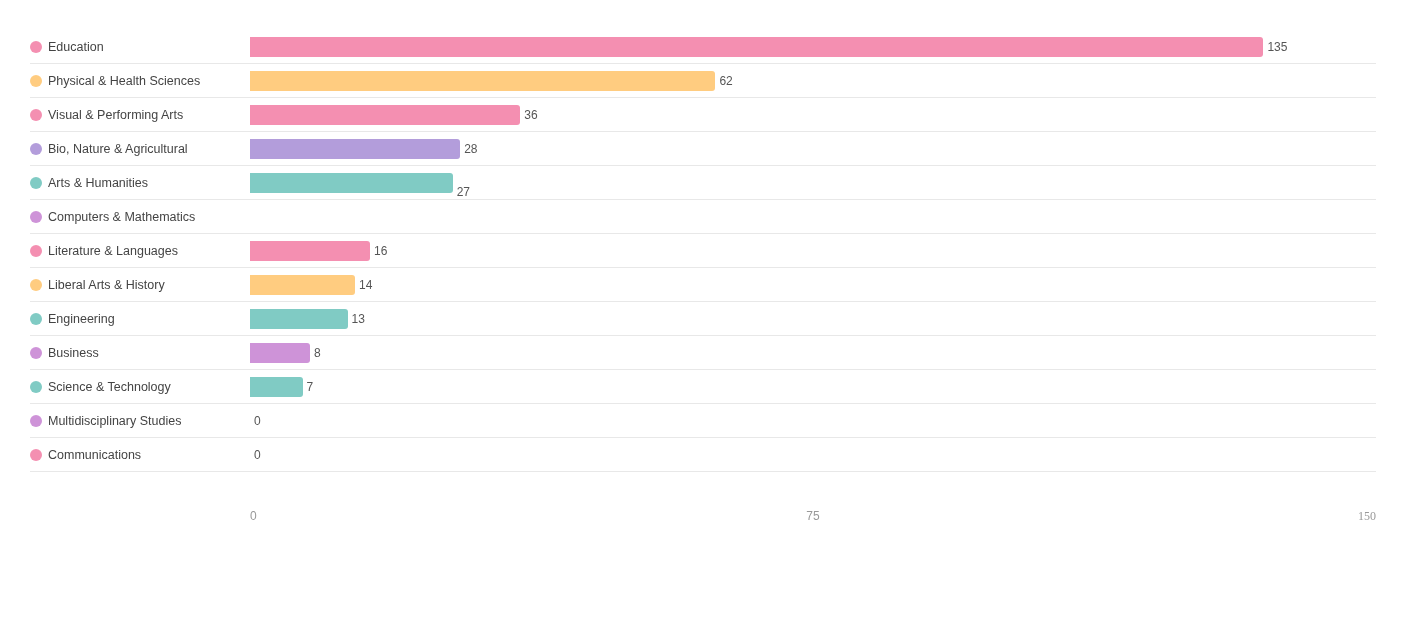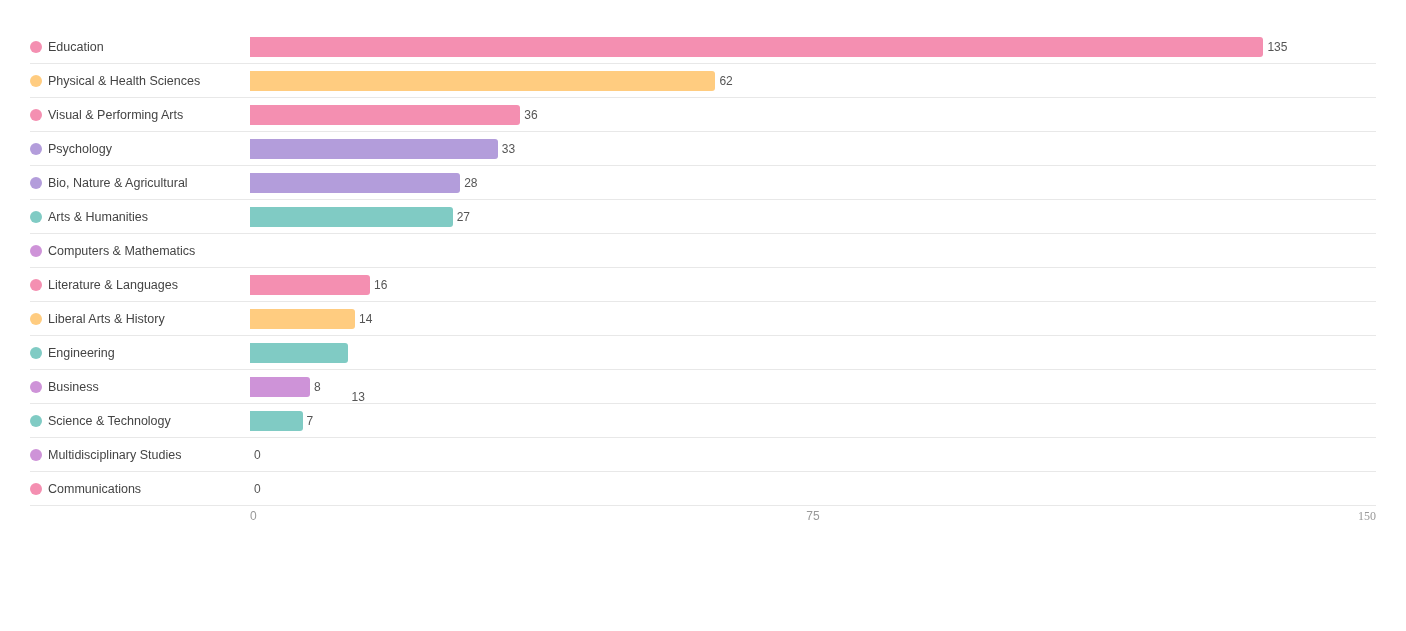--- a/index.html
+++ b/index.html
@@ -134,45 +134,35 @@
             <span>Visual &amp; Performing Arts</span>
           </div>
           <div class="bar-track">
             <div class="bar-fill" style="background: rgb(244, 143, 177); width: 24%; --bar-width: 24%;"></div>
             <span class="bar-value" style="left: calc(24% + 4px);">36</span>
           </div>
         </div>
         <div class="bar-row">
           <div class="bar-label">
             <div class="dot" style="background: rgb(179, 157, 219);"></div>
-            <span>Psychology</span>
-          </div>
-          <div class="bar-track">
-            <div class="bar-fill" style="background: rgb(179, 157, 219); width: 22%; --bar-width: 22%;"></div>
-            <span class="bar-value" style="left: calc(22% + 4px);">33</span>
-          </div>
-        </div>
-        <div class="bar-row">
-          <div class="bar-label">
-            <div class="dot" style="background: rgb(179, 157, 219);"></div>
             <span>Bio, Nature &amp; Agricultural</span>
           </div>
           <div class="bar-track">
             <div class="bar-fill" style="background: rgb(179, 157, 219); width: 18.6667%; --bar-width: 18.666666666666668%;"></div>
             <span class="bar-value" style="left: calc(18.6667% + 4px);">28</span>
           </div>
         </div>
         <div class="bar-row">
           <div class="bar-label">
             <div class="dot" style="background: rgb(128, 203, 196);"></div>
             <span>Arts &amp; Humanities</span>
           </div>
           <div class="bar-track">
             <div class="bar-fill" style="background: rgb(128, 203, 196); width: 18%; --bar-width: 18%;"></div>
-            <span class="bar-value" style="left: calc(18% + 4px);">27</span>
+            <span class="bar-value" style="left: calc(18% + 4px); margin-top: 9px;">27</span>
           </div>
         </div>
         <div class="bar-row">
           <div class="bar-label">
             <div class="dot" style="background: rgb(206, 147, 216);"></div>
             <span>Computers &amp; Mathematics</span>
           </div>
         </div>
         <div class="bar-row">
           <div class="bar-label">
@@ -194,21 +184,21 @@
             <span class="bar-value" style="left: calc(9.33333% + 4px);">14</span>
           </div>
         </div>
         <div class="bar-row">
           <div class="bar-label">
             <div class="dot" style="background: rgb(128, 203, 196);"></div>
             <span>Engineering</span>
           </div>
           <div class="bar-track">
             <div class="bar-fill" style="background: rgb(128, 203, 196); width: 8.66667%; --bar-width: 8.666666666666668%;"></div>
-            <span class="bar-value" style="left: calc(8.66667% + 4px); margin-top: 44px;">13</span>
+            <span class="bar-value" style="left: calc(8.66667% + 4px);">13</span>
           </div>
         </div>
         <div class="bar-row">
           <div class="bar-label">
             <div class="dot" style="background: rgb(206, 147, 216);"></div>
             <span>Business</span>
           </div>
           <div class="bar-track">
             <div class="bar-fill" style="background: rgb(206, 147, 216); width: 5.33333%; --bar-width: 5.333333333333334%;"></div>
             <span class="bar-value" style="left: calc(5.33333% + 4px);">8</span>

